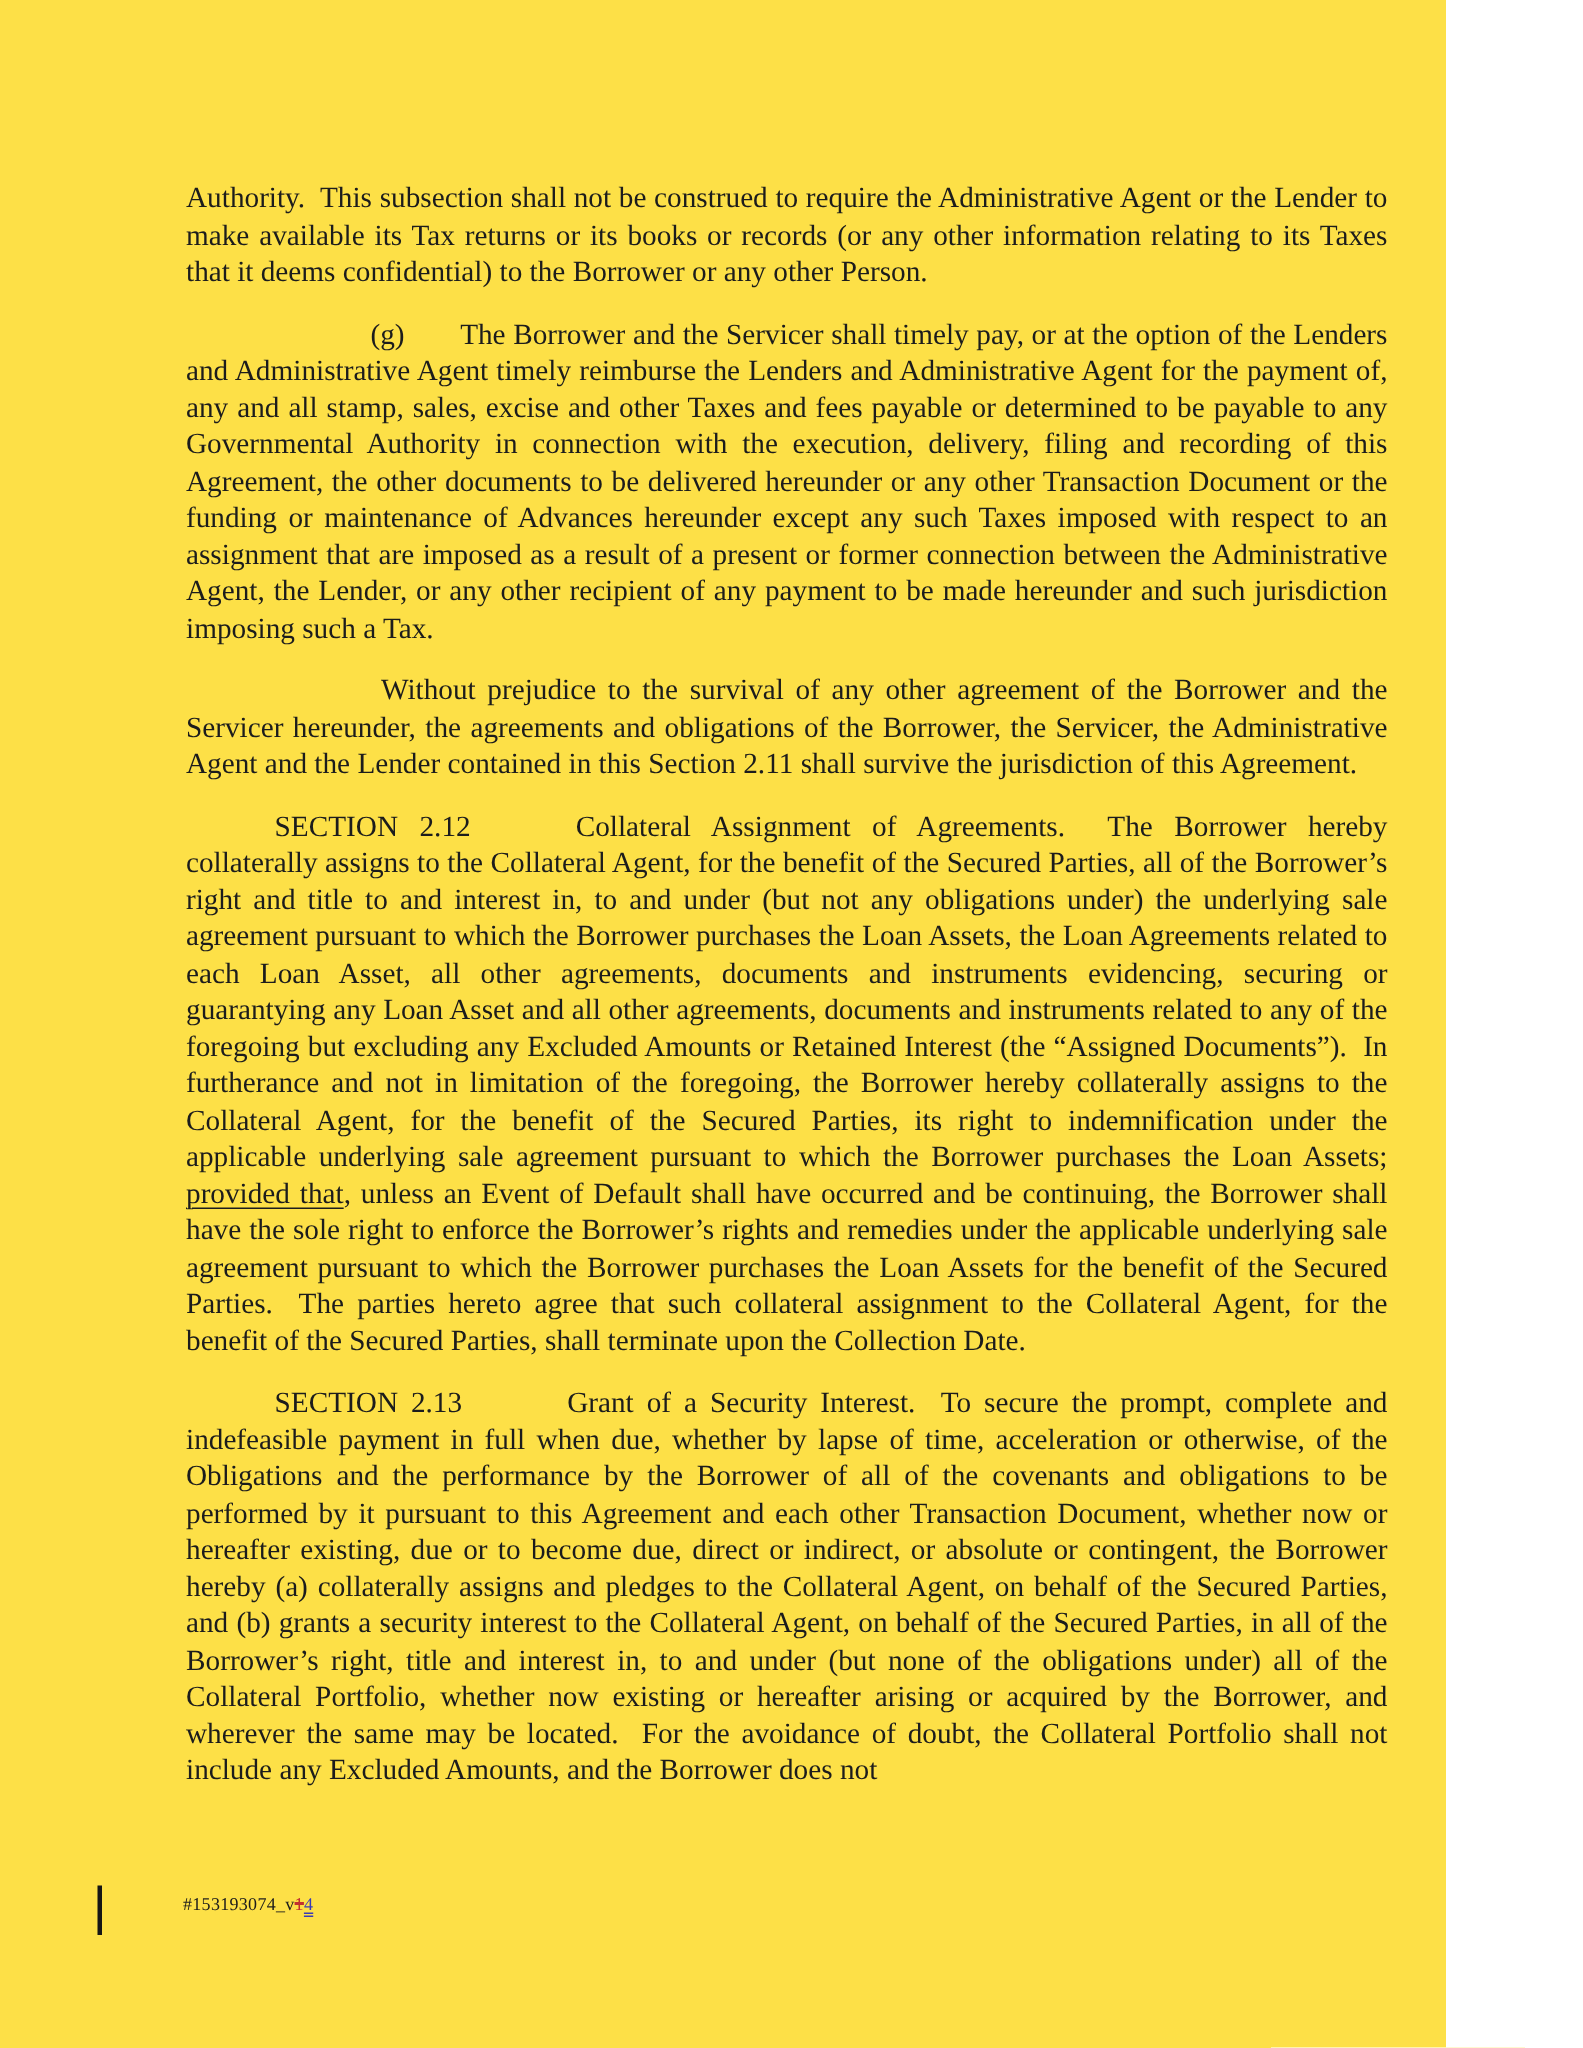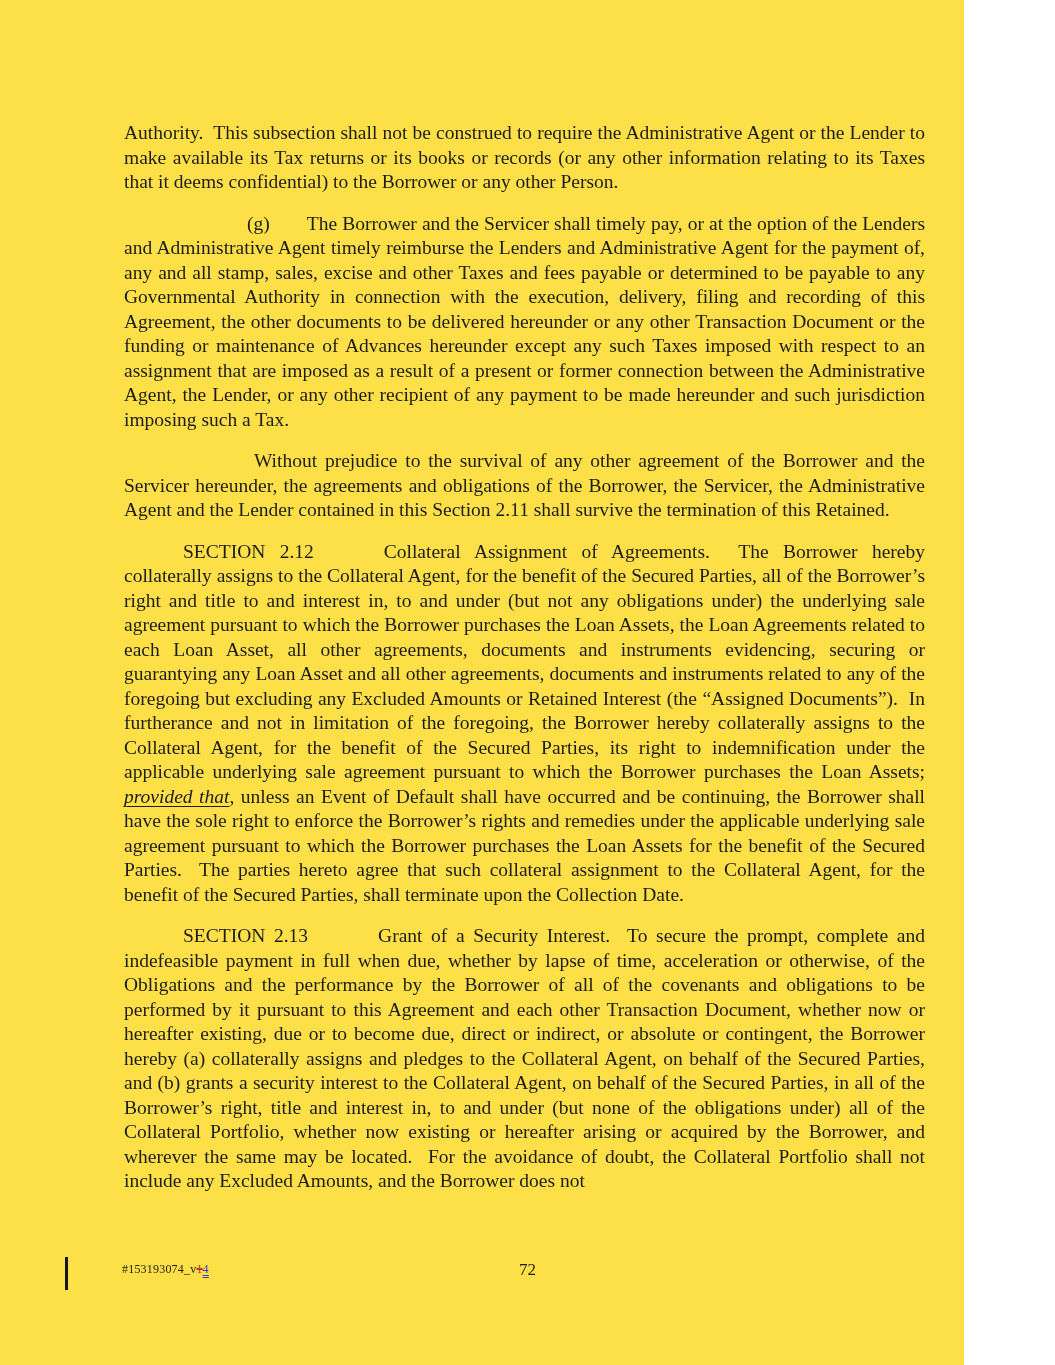--- a/index.html
+++ b/index.html
@@ -32,21 +32,20 @@
   .ind-g   { text-indent: 123px; }
   .ind-wp  { text-indent: 130px; }
   .ind-sec { text-indent: 59px; }
   .tab-sm { display: inline-block; width: 37px; }
   .tab-lg { display: inline-block; width: 70px; }
   .u {
     text-decoration-thickness: 1px;
     text-underline-offset: 3px;
   }
   .iu {
-    font-style: italic;
     text-decoration: underline;
     text-decoration-thickness: 1px;
     text-underline-offset: 3px;
   }
   .footer-doc-id {
     position: absolute;
     left: 122px;
     top: 1262px;
     font-size: 12px;
     letter-spacing: 0.2px;
@@ -86,34 +85,33 @@
 
     <p>
       <span>Authority.&nbsp; This subsection shall not be construed to require the Administrative Agent or the Lender to make available its Tax returns or its books or records (or any other information relating to its Taxes that it deems confidential) to the Borrower or any other Person.</span>
     </p>
 
     <p class="ind-g">
       <span>(g)</span><span class="tab-sm"></span><span>The Borrower and the Servicer shall timely pay, or at the option of the Lenders and Administrative Agent timely reimburse the Lenders and Administrative Agent for the payment of, any and all stamp, sales, excise and other Taxes and fees payable or determined to be payable to any Governmental Authority in connection with the execution, delivery, filing and recording of this Agreement, the other documents to be delivered hereunder or any other Transaction Document or the funding or maintenance of Advances hereunder except any such Taxes imposed with respect to an assignment that are imposed as a result of a present or former connection between the Administrative Agent, the Lender, or any other recipient of any payment to be made hereunder and such jurisdiction imposing such a Tax.</span>
     </p>
 
     <p class="ind-wp">
-      <span>Without prejudice to the survival of any other agreement of the Borrower and the Servicer hereunder, the agreements and obligations of the Borrower, the Servicer, the Administrative Agent and the Lender contained in this </span><span class="u">Section 2.11</span><span> shall survive the termination of this Retained.</span>
+      <span>Without prejudice to the survival of any other agreement of the Borrower and the Servicer hereunder, the agreements and obligations of the Borrower, the Servicer, the Administrative Agent and the Lender contained in this </span><span class="u">Section 2.11</span><span> shall survive the jurisdiction of this Agreement.</span>
     </p>
 
     <p class="ind-sec">
       <span>SECTION 2.12</span><span class="tab-lg"></span><span class="u">Collateral Assignment of Agreements</span><span>.&nbsp; The Borrower hereby collaterally assigns to the Collateral Agent, for the benefit of the Secured Parties, all of the Borrower’s right and title to and interest in, to and under (but not any obligations under) the underlying sale agreement pursuant to which the Borrower purchases the Loan Assets, the Loan Agreements related to each Loan Asset, all other agreements, documents and instruments evidencing, securing or guarantying any Loan Asset and all other agreements, documents and instruments related to any of the foregoing but excluding any Excluded Amounts or Retained Interest (the “</span><span class="u">Assigned Documents</span><span>”).&nbsp; In furtherance and not in limitation of the foregoing, the Borrower hereby collaterally assigns to the Collateral Agent, for the benefit of the Secured Parties, its right to indemnification under the applicable underlying sale agreement pursuant to which the Borrower purchases the Loan Assets; </span><span class="iu">provided that</span><span>, unless an Event of Default shall have occurred and be continuing, the Borrower shall have the sole right to enforce the Borrower’s rights and remedies under the applicable underlying sale agreement pursuant to which the Borrower purchases the Loan Assets for the benefit of the Secured Parties.&nbsp; The parties hereto agree that such collateral assignment to the Collateral Agent, for the benefit of the Secured Parties, shall terminate upon the Collection Date.</span>
     </p>
 
     <p class="ind-sec">
       <span>SECTION 2.13</span><span class="tab-lg"></span><span class="u">Grant of a Security Interest</span><span>.&nbsp; To secure the prompt, complete and indefeasible payment in full when due, whether by lapse of time, acceleration or otherwise, of the Obligations and the performance by the Borrower of all of the covenants and obligations to be performed by it pursuant to this Agreement and each other Transaction Document, whether now or hereafter existing, due or to become due, direct or indirect, or absolute or contingent, the Borrower hereby (a) collaterally assigns and pledges to the Collateral Agent, on behalf of the Secured Parties, and (b) grants a security interest to the Collateral Agent, on behalf of the Secured Parties, in all of the Borrower’s right, title and interest in, to and under (but none of the obligations under) all of the Collateral Portfolio, whether now existing or hereafter arising or acquired by the Borrower, and wherever the same may be located.&nbsp; For the avoidance of doubt, the Collateral Portfolio shall not include any Excluded Amounts, and the Borrower does not</span>
     </p>
 
   </div>
 
   <div class="change-bar"></div>
 
   <div class="footer-doc-id">
     <span>#153193074_v</span><span class="del-run" style="color:#c23030">1</span><span class="ins-run" style="color:#3a3ab8">4</span>
   </div>
 
-  <div class="footer-page-num">72</div>
 
 </div>
 
 </body></html>

